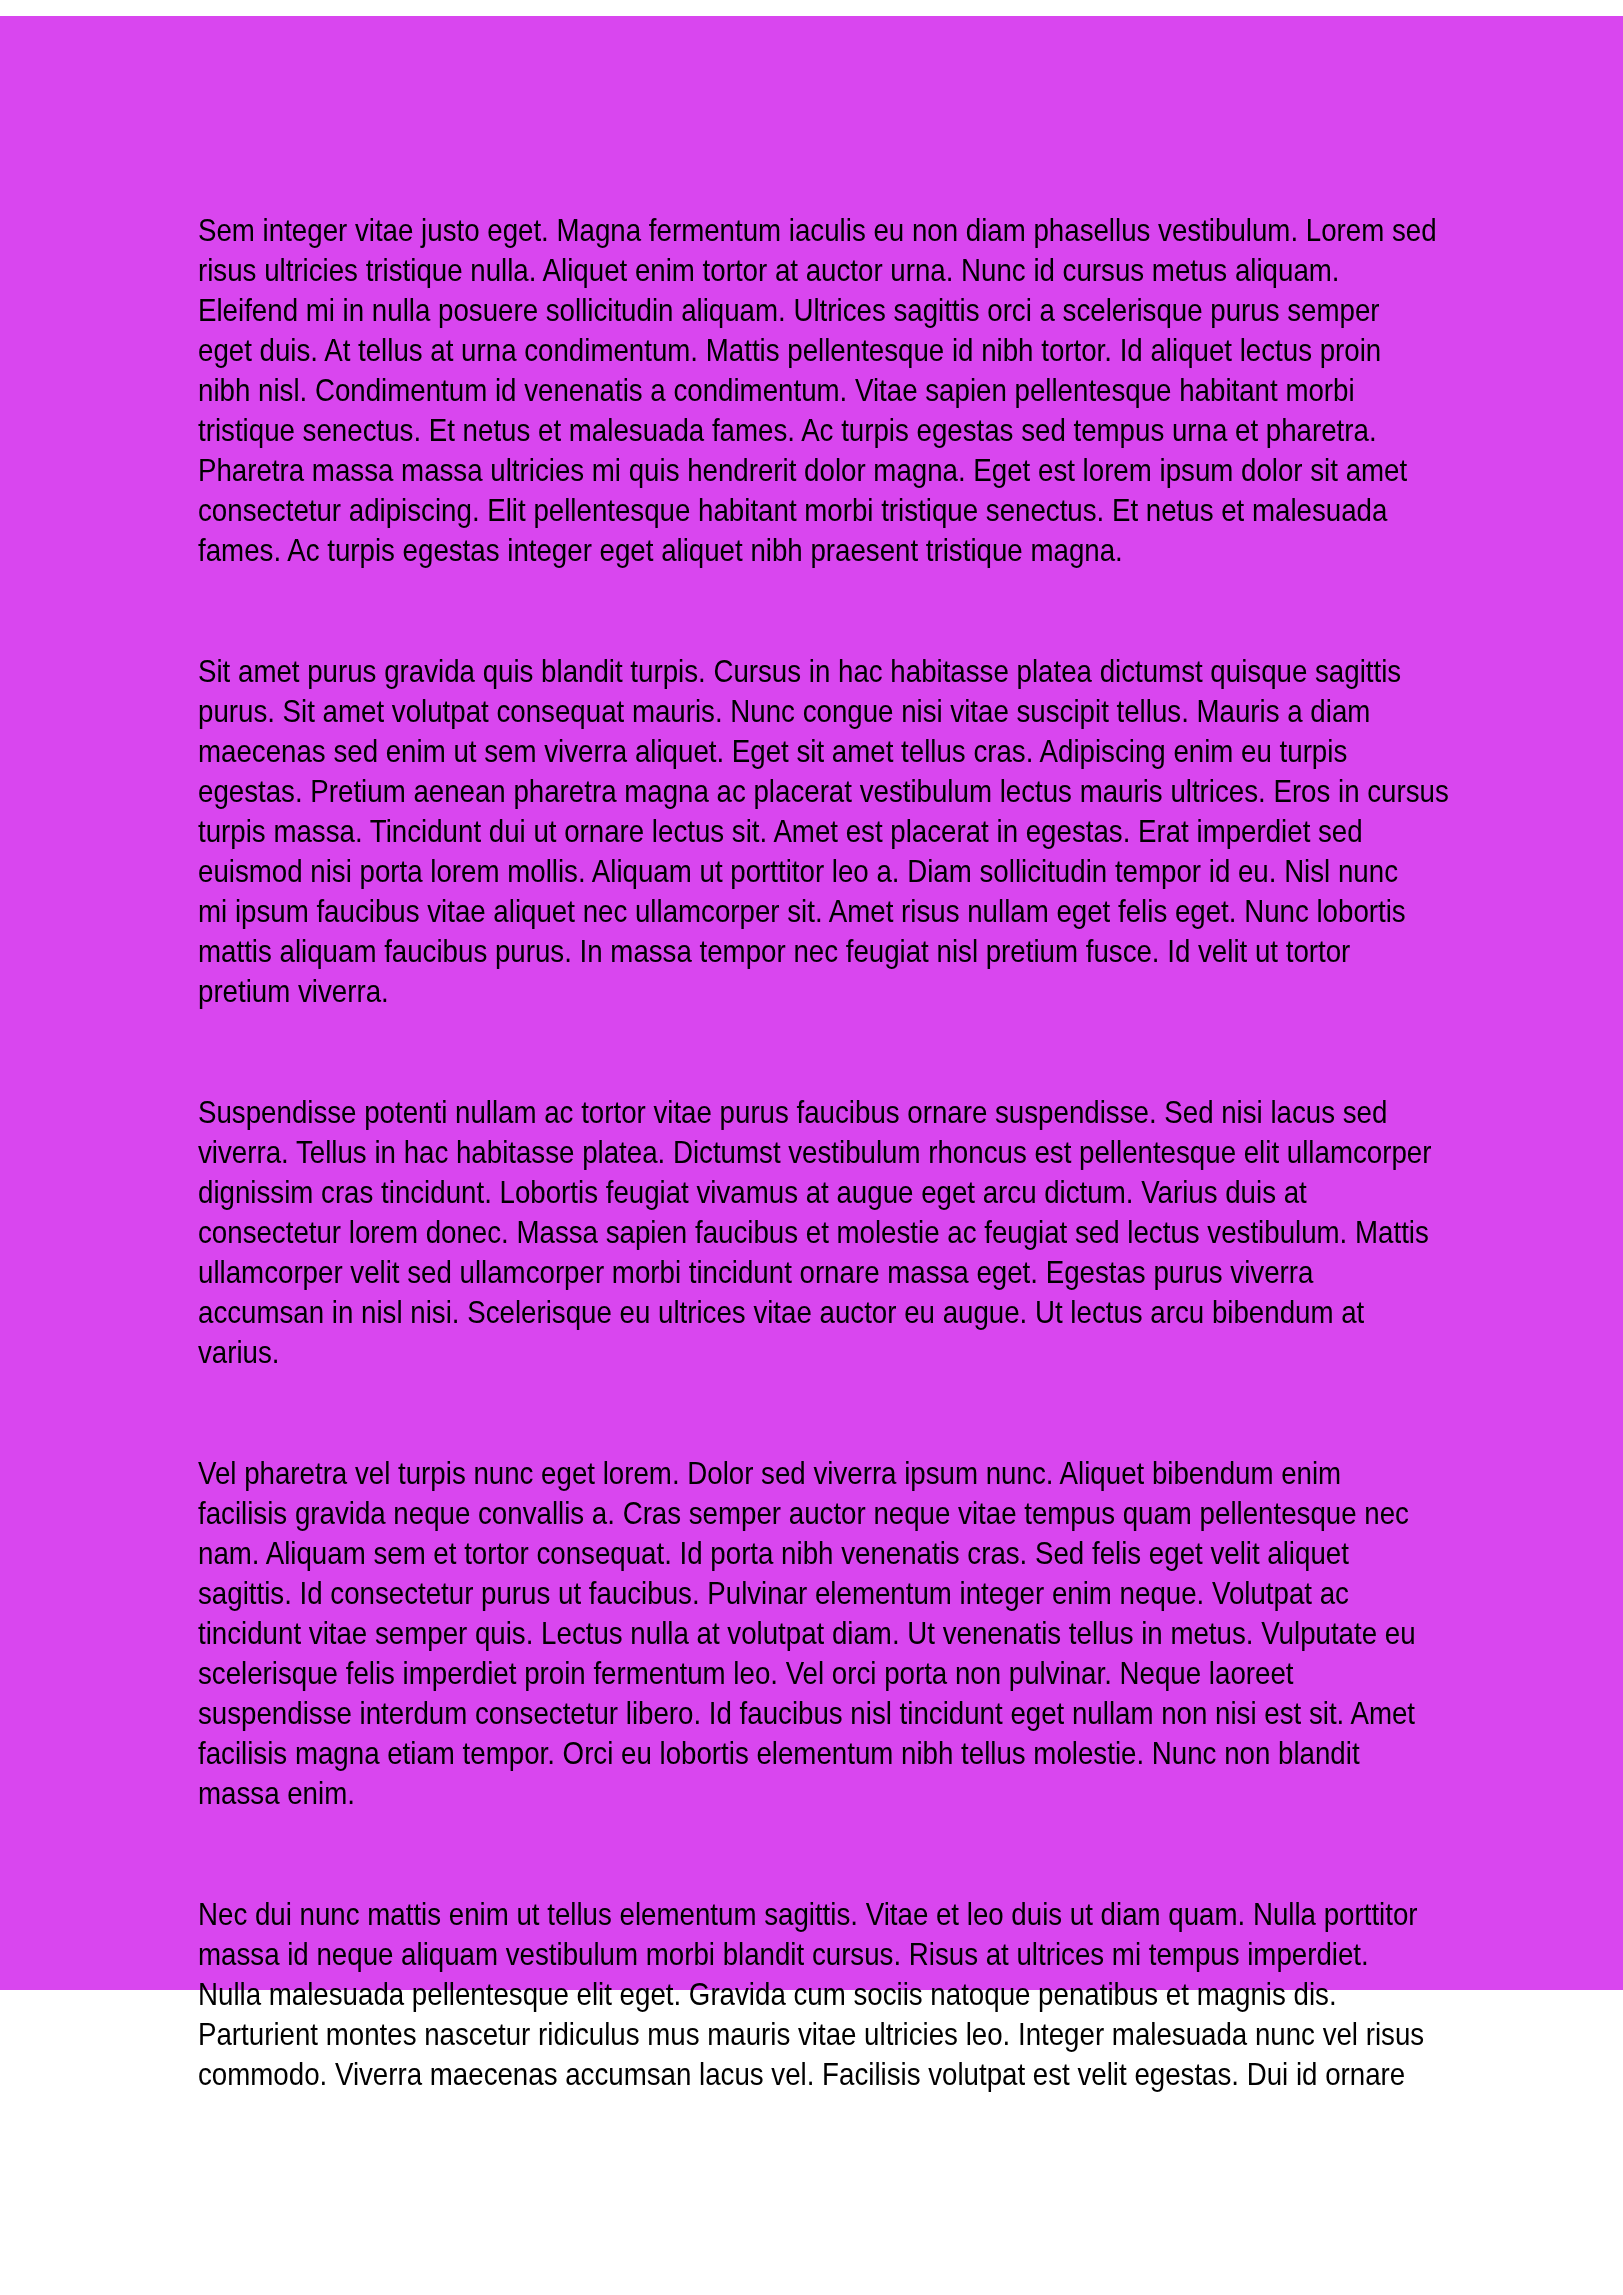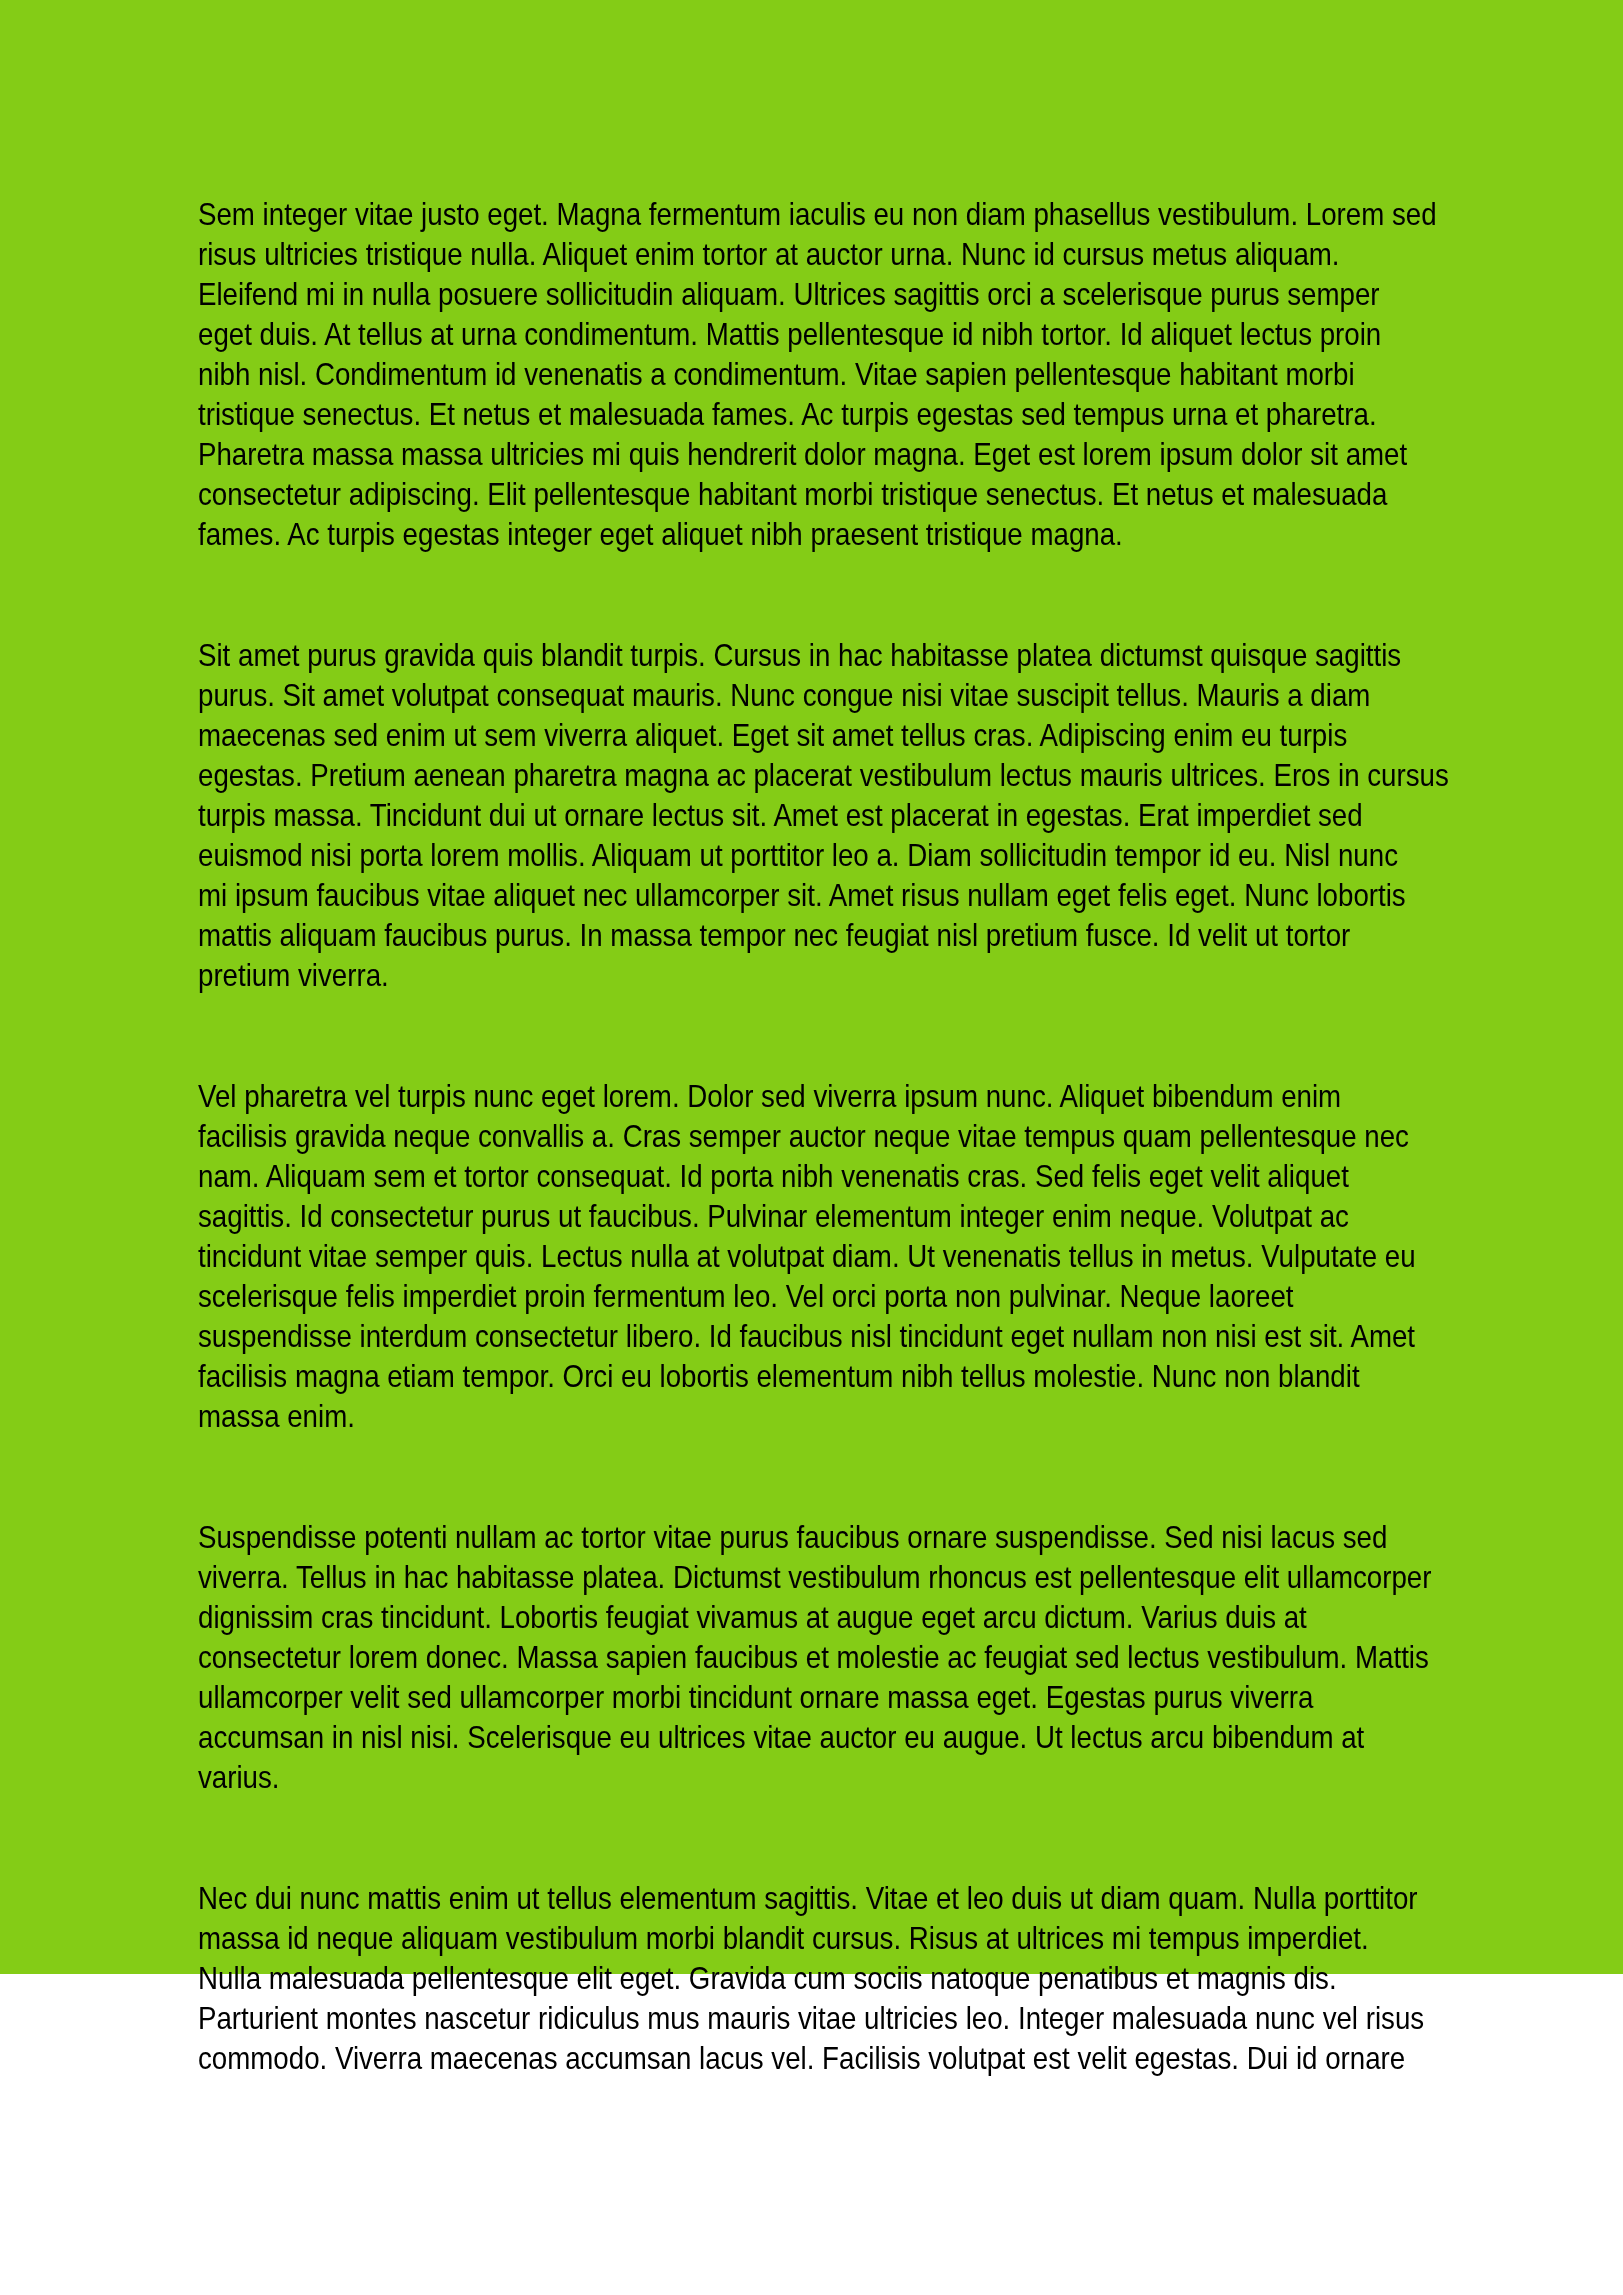--- a/index.html
+++ b/index.html
@@ -9,24 +9,24 @@
   }
   body {
     width: 1623px;
     height: 2295px;
     position: relative;
     overflow: hidden;
   }
   .page {
     position: absolute;
     left: 0;
-    top: 0;
+    top: 16px;
     width: 1623px;
     height: 1974px;
-    background: #84cc16;
+    background: #d946ef;
   }
   .content {
     position: absolute;
     left: 198px;
     top: 194px;
     width: 1230px;
   }
   .para {
     margin: 0 0 81px 0;
     padding: 0;
@@ -67,39 +67,39 @@
       <span class="line">maecenas sed enim ut sem viverra aliquet. Eget sit amet tellus cras. Adipiscing enim eu turpis</span>
       <span class="line">egestas. Pretium aenean pharetra magna ac placerat vestibulum lectus mauris ultrices. Eros in cursus</span>
       <span class="line">turpis massa. Tincidunt dui ut ornare lectus sit. Amet est placerat in egestas. Erat imperdiet sed</span>
       <span class="line">euismod nisi porta lorem mollis. Aliquam ut porttitor leo a. Diam sollicitudin tempor id eu. Nisl nunc</span>
       <span class="line">mi ipsum faucibus vitae aliquet nec ullamcorper sit. Amet risus nullam eget felis eget. Nunc lobortis</span>
       <span class="line">mattis aliquam faucibus purus. In massa tempor nec feugiat nisl pretium fusce. Id velit ut tortor</span>
       <span class="line">pretium viverra.</span>
     </p>
 
     <p class="para">
+      <span class="line">Suspendisse potenti nullam ac tortor vitae purus faucibus ornare suspendisse. Sed nisi lacus sed</span>
+      <span class="line">viverra. Tellus in hac habitasse platea. Dictumst vestibulum rhoncus est pellentesque elit ullamcorper</span>
+      <span class="line">dignissim cras tincidunt. Lobortis feugiat vivamus at augue eget arcu dictum. Varius duis at</span>
+      <span class="line">consectetur lorem donec. Massa sapien faucibus et molestie ac feugiat sed lectus vestibulum. Mattis</span>
+      <span class="line">ullamcorper velit sed ullamcorper morbi tincidunt ornare massa eget. Egestas purus viverra</span>
+      <span class="line">accumsan in nisl nisi. Scelerisque eu ultrices vitae auctor eu augue. Ut lectus arcu bibendum at</span>
+      <span class="line">varius.</span>
+    </p>
+
+    <p class="para">
       <span class="line">Vel pharetra vel turpis nunc eget lorem. Dolor sed viverra ipsum nunc. Aliquet bibendum enim</span>
       <span class="line">facilisis gravida neque convallis a. Cras semper auctor neque vitae tempus quam pellentesque nec</span>
       <span class="line">nam. Aliquam sem et tortor consequat. Id porta nibh venenatis cras. Sed felis eget velit aliquet</span>
       <span class="line">sagittis. Id consectetur purus ut faucibus. Pulvinar elementum integer enim neque. Volutpat ac</span>
       <span class="line">tincidunt vitae semper quis. Lectus nulla at volutpat diam. Ut venenatis tellus in metus. Vulputate eu</span>
       <span class="line">scelerisque felis imperdiet proin fermentum leo. Vel orci porta non pulvinar. Neque laoreet</span>
       <span class="line">suspendisse interdum consectetur libero. Id faucibus nisl tincidunt eget nullam non nisi est sit. Amet</span>
       <span class="line">facilisis magna etiam tempor. Orci eu lobortis elementum nibh tellus molestie. Nunc non blandit</span>
       <span class="line">massa enim.</span>
-    </p>
-
-    <p class="para">
-      <span class="line">Suspendisse potenti nullam ac tortor vitae purus faucibus ornare suspendisse. Sed nisi lacus sed</span>
-      <span class="line">viverra. Tellus in hac habitasse platea. Dictumst vestibulum rhoncus est pellentesque elit ullamcorper</span>
-      <span class="line">dignissim cras tincidunt. Lobortis feugiat vivamus at augue eget arcu dictum. Varius duis at</span>
-      <span class="line">consectetur lorem donec. Massa sapien faucibus et molestie ac feugiat sed lectus vestibulum. Mattis</span>
-      <span class="line">ullamcorper velit sed ullamcorper morbi tincidunt ornare massa eget. Egestas purus viverra</span>
-      <span class="line">accumsan in nisl nisi. Scelerisque eu ultrices vitae auctor eu augue. Ut lectus arcu bibendum at</span>
-      <span class="line">varius.</span>
     </p>
 
     <p class="para">
       <span class="line">Nec dui nunc mattis enim ut tellus elementum sagittis. Vitae et leo duis ut diam quam. Nulla porttitor</span>
       <span class="line">massa id neque aliquam vestibulum morbi blandit cursus. Risus at ultrices mi tempus imperdiet.</span>
       <span class="line">Nulla malesuada pellentesque elit eget. Gravida cum sociis natoque penatibus et magnis dis.</span>
       <span class="line">Parturient montes nascetur ridiculus mus mauris vitae ultricies leo. Integer malesuada nunc vel risus</span>
       <span class="line">commodo. Viverra maecenas accumsan lacus vel. Facilisis volutpat est velit egestas. Dui id ornare</span>
     </p>
 

